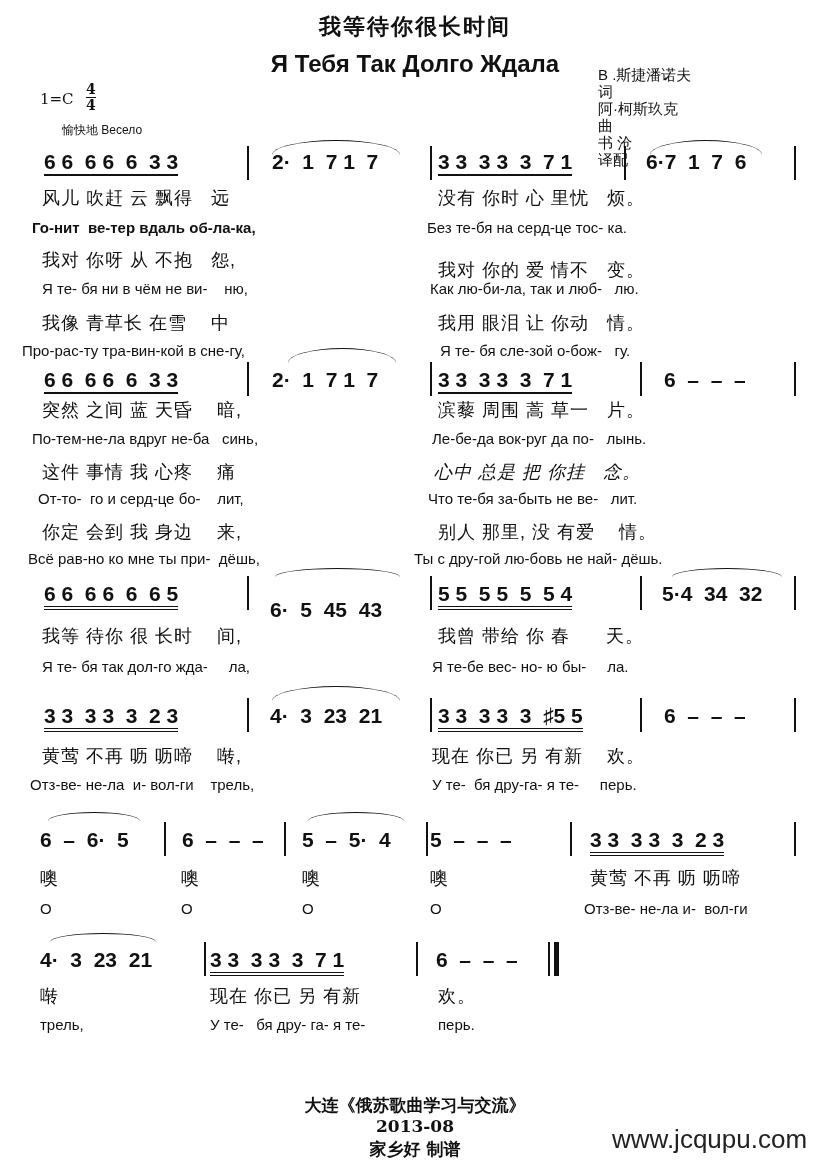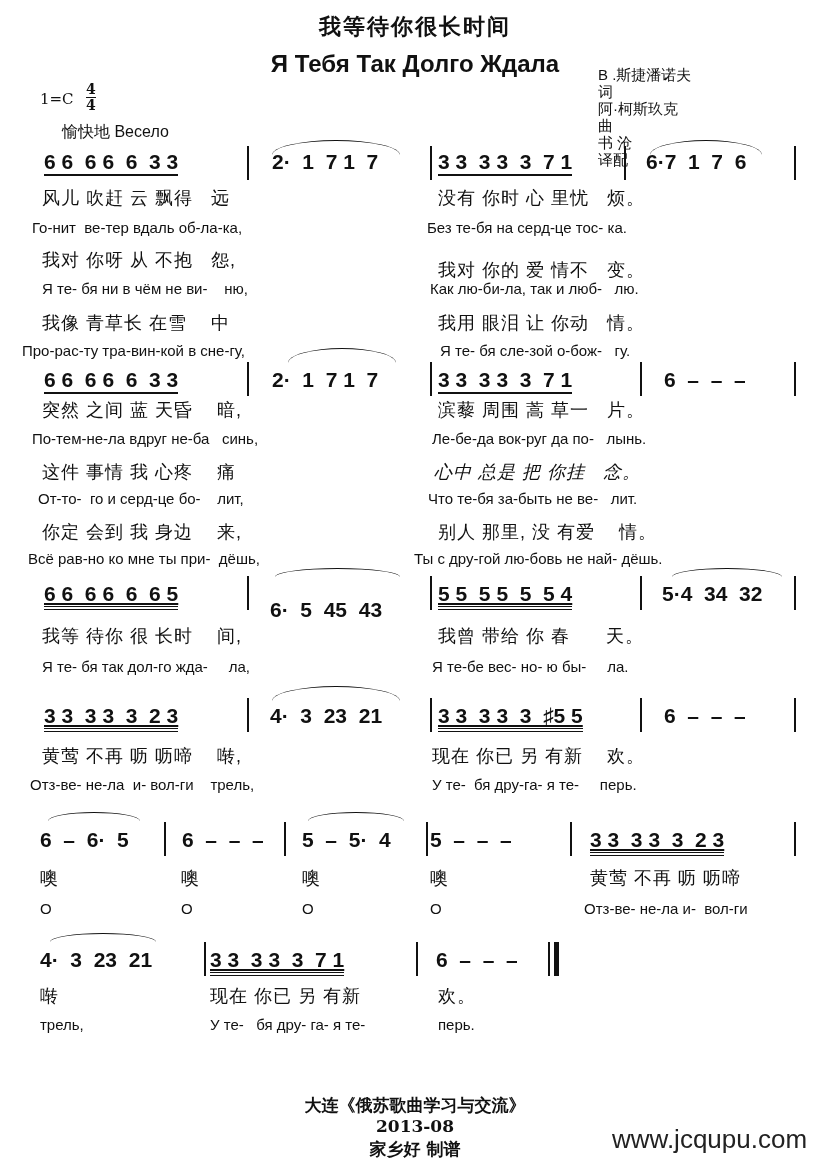--- a/index.html
+++ b/index.html
@@ -5,24 +5,24 @@
   html, body { margin:0; padding:0; background:#ffffff; }
   body { width:830px; height:1167px; position:relative; overflow:hidden; color:#111;
          font-family:"Liberation Sans", "DejaVu Sans", sans-serif; }
   .abs { position:absolute; }
   .title-cn { left:0; width:830px; top:12px; text-align:center; font-family:"DejaVu Serif", serif; font-weight:bold; font-size:22px; letter-spacing:2px; }
   .title-ru { left:0; width:830px; top:50px; text-align:center; font-weight:bold; font-size:24px; }
   .credits { left:598px; top:66px; width:200px; font-size:15px; line-height:17px; }
   .credits .row { display:flex; justify-content:space-between;flex-direction:column; }
   .key { left:40px; top:90px; font-size:15px; font-family:"DejaVu Serif", serif; }
   .frac { position:absolute; left:86px; top:82px; font-size:14px; font-weight:bold; text-align:center; line-height:15px; font-family:"DejaVu Serif", serif; }
-  .tempo { left:62px; top:122px; font-size:16px; }
+  .tempo { left:62px; top:122px; font-size:12px; }
   .notes { font-weight:bold; font-size:21px; letter-spacing:0; white-space:pre; }
   .ul { border-bottom:2px solid #111; padding-bottom:1px; }
-  .dul { border-bottom:4px double #111; padding-bottom:1px;text-decoration:underline; }
+  .dul { border-bottom:4px double #111; padding-bottom:1px; }
   .bar { position:absolute; width:2px; height:34px; background:#111; }
   .dbar { position:absolute; width:5px; height:34px; background:#111; }
   .lyr-cn { font-size:18px; white-space:pre; letter-spacing:1px; }
   .lyr-ru { font-size:15px; white-space:pre; }
   .slur { position:absolute; border-top:1.5px solid #111; border-radius:50% 50% 0 0 / 100% 100% 0 0; height:14px; }
   .footer-cn { left:0; width:830px; text-align:center; font-family:"DejaVu Serif", serif; font-weight:bold; font-size:17px; }
   .site { left:612px; top:1124px; font-size:26px; color:#222; }
 </style>
 </head>
 <body>
@@ -57,21 +57,21 @@
   <div class="bar" style="left:247px;top:146px;"></div>
   <div class="abs notes" style="left:272px;top:150px;">2·  1  7 1  7</div>
   <div class="bar" style="left:430px;top:146px;"></div>
   <div class="abs notes" style="left:438px;top:150px;"><span class="ul">3 3  3 3  3  7 1</span></div>
   <div class="bar" style="left:624px;top:146px;"></div>
   <div class="abs notes" style="left:646px;top:150px;">6·7  1  7  6</div>
   <div class="bar" style="left:794px;top:146px;"></div>
 
   <div class="abs lyr-cn" style="left:42px;top:186px;">风儿 吹赶 云 飘得   远</div>
   <div class="abs lyr-cn" style="left:438px;top:186px;">没有 你时 心 里忧   烦。</div>
-  <div class="abs lyr-ru" style="left:32px;top:219px;">Го-нит  ве-тер вдаль об-ла-ка,</div>
+  <div class="abs lyr-ru" style="left:32px;top:219px;font-weight:bold;">Го-нит  ве-тер вдаль об-ла-ка,</div>
   <div class="abs lyr-ru" style="left:427px;top:219px;">Без те-бя на серд-це тос- ка.</div>
   <div class="abs lyr-cn" style="left:42px;top:248px;">我对 你呀 从 不抱   怨,</div>
   <div class="abs lyr-cn" style="left:438px;top:248px;margin-top:10px;">我对 你的 爱 情不   变。</div>
   <div class="abs lyr-ru" style="left:42px;top:280px;">Я те- бя ни в чём не ви-    ню,</div>
   <div class="abs lyr-ru" style="left:430px;top:280px;">Как лю-би-ла, так и люб-   лю.</div>
   <div class="abs lyr-cn" style="left:42px;top:311px;">我像 青草长 在雪    中</div>
   <div class="abs lyr-cn" style="left:438px;top:311px;">我用 眼泪 让 你动   情。</div>
   <div class="abs lyr-ru" style="left:22px;top:342px;">Про-рас-ту тра-вин-кой в сне-гу,</div>
   <div class="abs lyr-ru" style="left:440px;top:342px;">Я те- бя сле-зой о-бож-   гу.</div>
   <div class="slur" style="left:288px;top:348px;width:108px;"></div>

